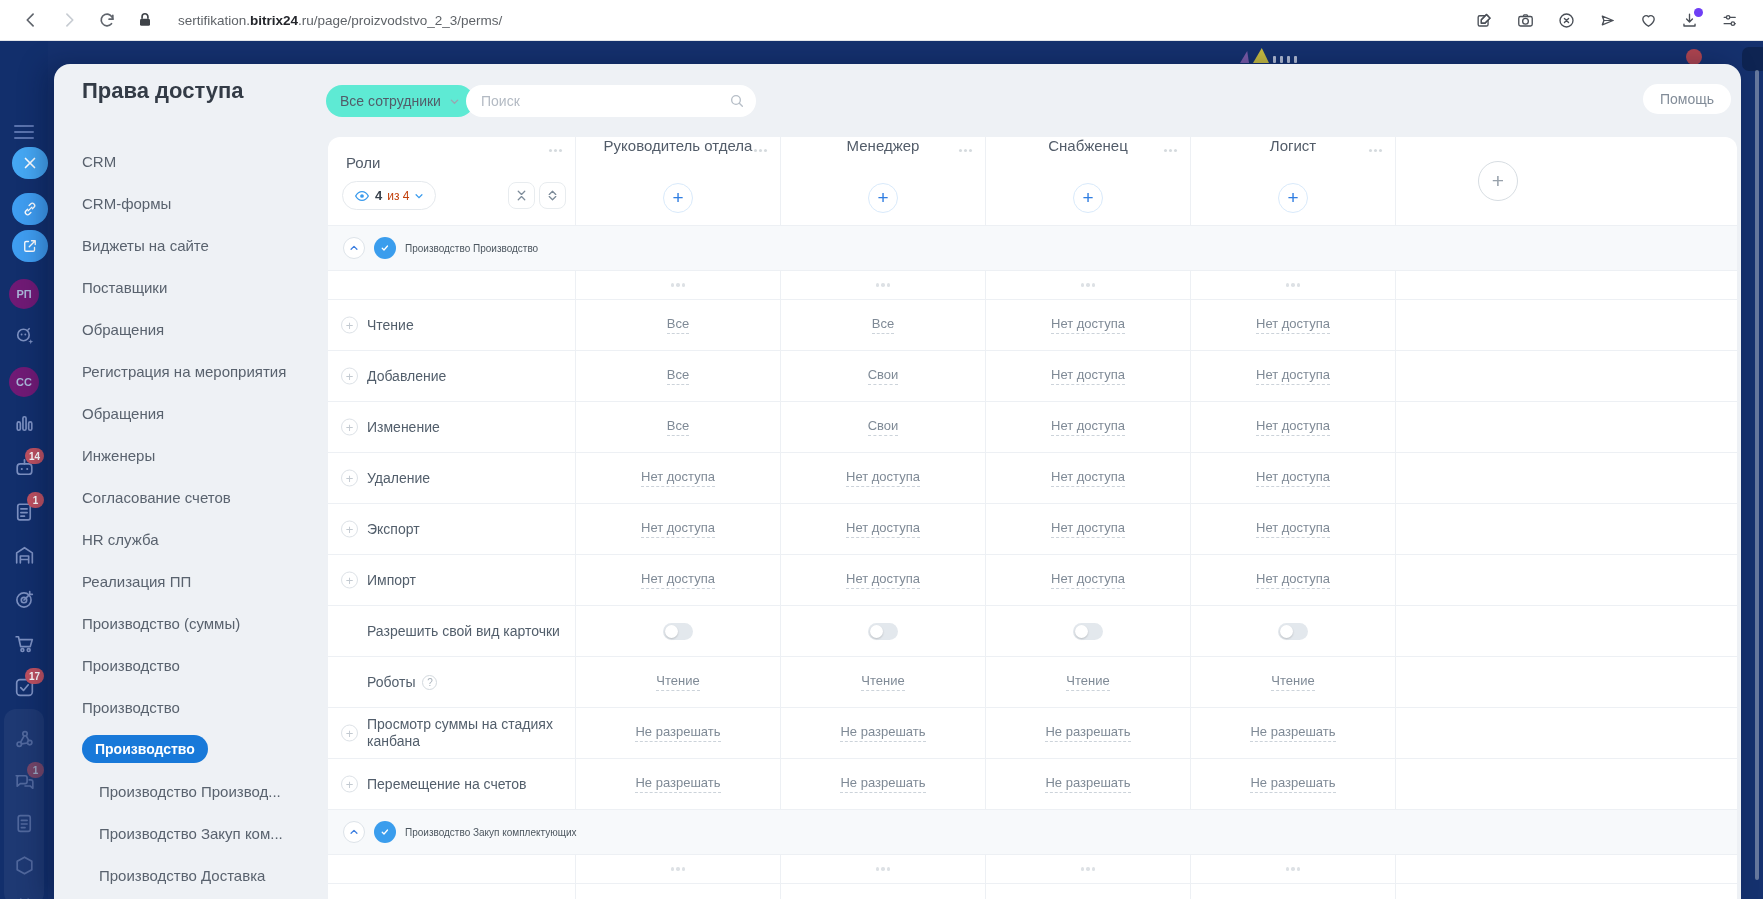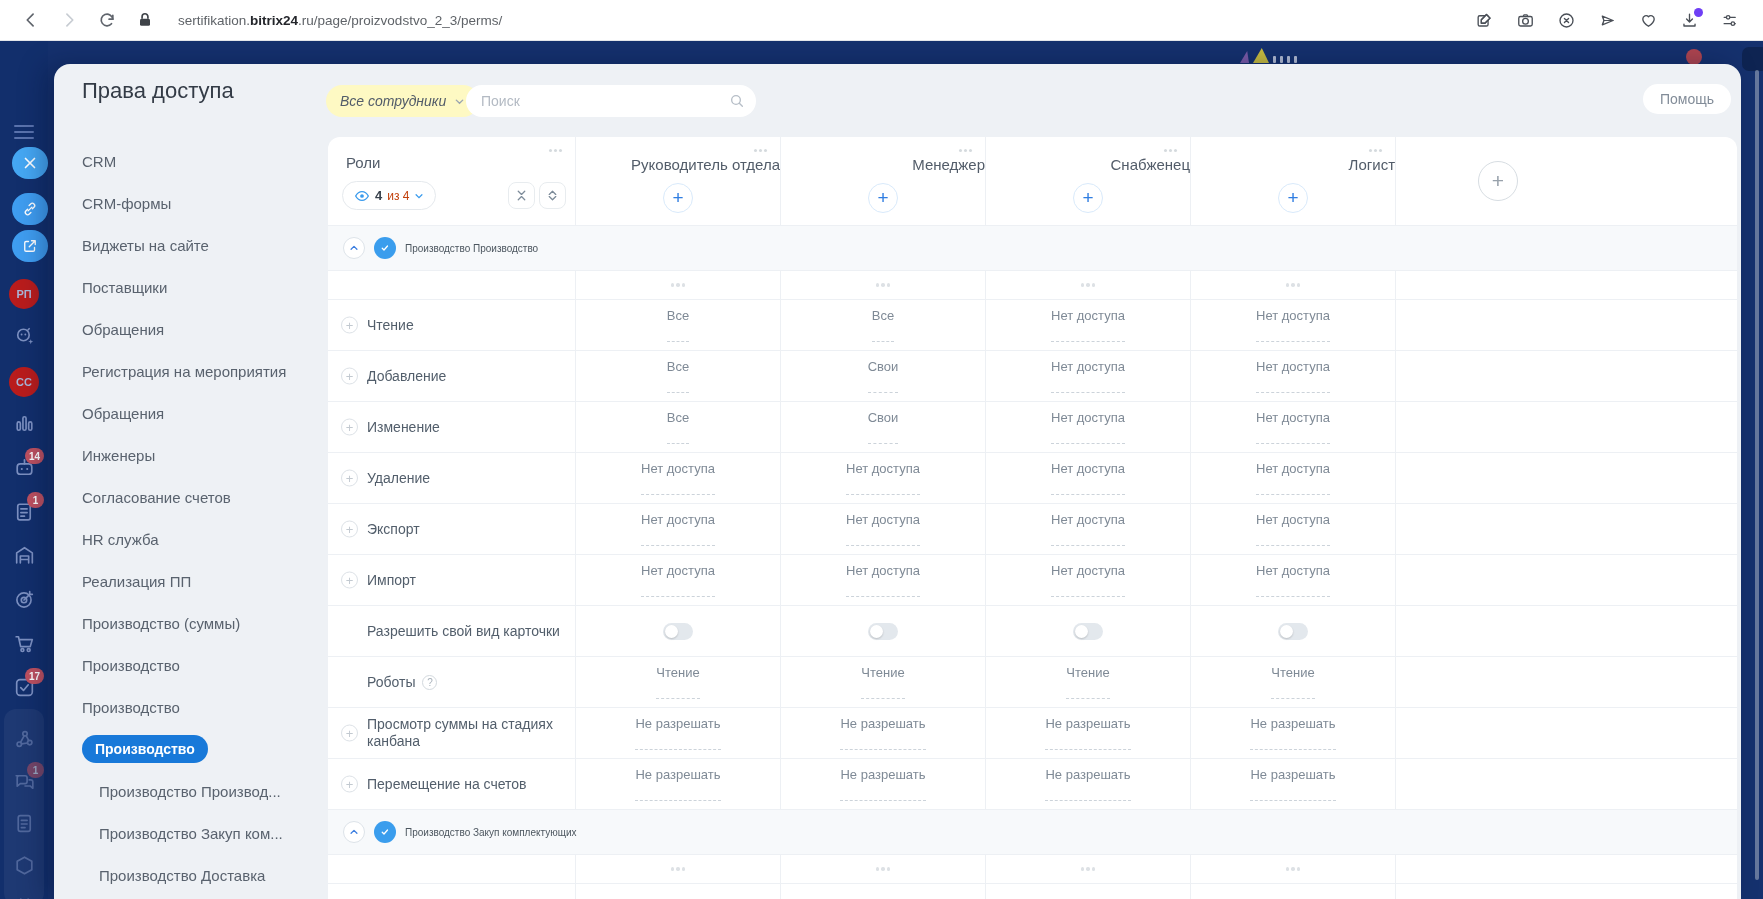--- a/index.html
+++ b/index.html
@@ -33,55 +33,55 @@
   .rail { position:absolute; top:41px; left:0; width:48px; bottom:0; background:#122f6c; z-index:30; }
   .rail-item { position:absolute; left:0; width:48px; display:flex; justify-content:center; color:#7c90c1; cursor:pointer; }
   .rail-item svg { width:25px; height:25px; }
   .rail-item.dim { opacity:.55; }
   .burger { width:20px; height:14px; display:flex; flex-direction:column; justify-content:space-between; }
   .burger i { display:block; height:2px; border-radius:1px; background:#5a73ad; }
   .pillbtn { position:absolute; left:12px; width:36px; height:32px; border-radius:16px; background:#3f9df0;
              display:flex; align-items:center; justify-content:center; color:#fff; cursor:pointer; z-index:40; }
   .pillbtn.big { background:#45a7f3; }
   .pillbtn svg { width:18px; height:18px; }
-  .avatar { width:30px; height:30px; border-radius:50%; background:#b91c1c; color:#a9b6d8; font-size:11px;
+  .avatar { width:30px; height:30px; border-radius:50%; background:#701a75; color:#a9b6d8; font-size:11px;
             font-weight:700; display:flex; align-items:center; justify-content:center; }
   .rbadge { position:absolute; top:-7px; right:4px; min-width:17px; height:16px; border-radius:9px; background:#bf5160;
             color:#fff; font-size:10px; font-weight:700; display:flex; align-items:center; justify-content:center; padding:0 4px; }
   .dimgroup { position:absolute; left:4px; top:668px; width:40px; height:196px; border-radius:12px; background:rgba(255,255,255,.05); }
 
   
   .panel { position:absolute; top:64px; left:54px; width:1687px; bottom:0; background:#eef1f5;
            border-radius:16px 16px 0 0; box-shadow:-10px 0 26px rgba(3,15,50,.35); overflow:hidden; z-index:35; }
-  .panel-title { position:absolute; left:28px; top:14px; font-size:22px; font-weight:400; color:#333b46; }
+  .panel-title { position:absolute; left:28px; top:14px; font-size:22px; font-weight:700; color:#333b46; }
   .menu { position:absolute; left:28px; top:76px; width:235px; }
   .mi { height:42px; display:flex; align-items:center; font-size:15px; color:#59626e; cursor:pointer; white-space:nowrap; }
   .mi.sub { padding-left:17px; }
   .mi.sel span { background:#1879d9; color:#fff; border-radius:16px; padding:6px 13px; font-size:14px; font-weight:700; }
 
-  .filter-pill { position:absolute; left:272px; top:21px; height:32px; background:#fef9c3; border-radius:17px;
-                 display:flex; align-items:center; gap:8px; padding:0 14px; font-size:14px; color:#525c69; cursor:pointer;font-style:italic; }
+  .filter-pill { position:absolute; left:272px; top:21px; height:32px; background:#5eead4; border-radius:17px;
+                 display:flex; align-items:center; gap:8px; padding:0 14px; font-size:14px; color:#525c69; cursor:pointer; }
   .filter-pill svg { width:11px; height:11px; color:#9aa5b1; }
   .search-wrap { position:absolute; left:412px; top:21px; width:290px; height:32px; }
   .search-wrap input { width:100%; height:100%; border:none; outline:none; border-radius:17px; background:#fff;
                        padding:0 36px 0 15px; font-size:14px; color:#333; font-family:inherit; }
   .search-wrap input::placeholder { color:#b3bac3; }
   .search-wrap .mag { position:absolute; right:11px; top:8px; width:16px; height:16px; color:#b6bec7; }
   .help-btn { position:absolute; right:10px; top:20px; height:30px; background:#fff; border:none; border-radius:16px;
               padding:0 17px; font-size:14px; color:#828c98; font-family:inherit; cursor:pointer; }
 
   
   .card { position:absolute; left:274px; top:73px; width:1409px; bottom:0; background:#fff;
           border-radius:12px 12px 0 0; overflow:hidden; }
   .hrow { display:flex; height:88px; }
   .hcell { position:relative; }
   .hcell.roles { width:247px; }
   .hcell.role { width:205px; border-left:1px solid #edf0f4; }
   .hcell.hfill { flex:1; border-left:1px solid #edf0f4; }
-  .htitle { text-align:right; margin-top:19px; font-size:15px; color:#525c69; }
+  .htitle { text-align:center; font-size:15px; color:#525c69; }
   .hdots { position:absolute; top:12px; right:13px; display:flex; gap:2px; cursor:pointer; }
   .hdots i { width:3px; height:3px; border-radius:50%; background:#d5dade; }
   .addrole { position:absolute; left:50%; top:46px; transform:translateX(-50%); width:30px; height:30px; border-radius:50%;
              border:1px solid #d9eafb; background:#fff; color:#2f7de1; font-size:19px; line-height:26px; cursor:pointer; }
   .roles-title { position:absolute; left:18px; top:17px; font-size:15px; color:#525c69; }
   .roles-pill { position:absolute; left:14px; top:44px; height:29px; border:1px solid #e5e9ed; border-radius:15px;
                 background:#fff; display:flex; align-items:center; gap:5px; padding:0 11px; cursor:pointer; }
   .roles-pill svg.eye { width:16px; height:16px; color:#3a9bed; }
   .roles-pill b { font-size:13px; color:#39424d; }
   .roles-pill .of { font-size:12px; color:#c2410c; }
@@ -112,21 +112,21 @@
 
   .trow { display:flex; border-top:1px solid #edf0f4; min-height:51px; }
   .cell.lbl { width:247px; position:relative; display:flex; align-items:center; padding:7px 8px 7px 39px;
               font-size:14px; color:#525e6b; line-height:17px; }
   .rowplus { position:absolute; left:13px; top:50%; transform:translateY(-50%); width:17px; height:17px;
              border:1px solid #dde2e7; border-radius:50%; color:#c2c9d0; font-size:13px; line-height:15px;
              text-align:center; cursor:pointer; }
   .q { margin-left:7px; width:15px; height:15px; border:1px solid #d3d9de; border-radius:50%; color:#a8b1ba;
        font-size:10px; display:inline-flex; align-items:center; justify-content:center; flex:0 0 auto; cursor:pointer; }
   .cell.val { width:205px; border-left:1px solid #edf0f4; display:flex; align-items:center; justify-content:center; }
-  .vlink { font-size:13px; color:#7f8a96; border-bottom:1px dashed #ccd3da; padding-bottom:18px; cursor:pointer; white-space:nowrap; }
+  .vlink { font-size:13px; color:#7f8a96; border-bottom:1px dashed #ccd3da; padding-bottom:2px; cursor:pointer; white-space:nowrap; }
   .toggle { width:30px; height:17px; border-radius:9px; background:#e3e8ed; position:relative; cursor:pointer; }
   .toggle i { position:absolute; left:2px; top:2px; width:13px; height:13px; border-radius:50%; background:#fff;
               box-shadow:0 1px 2px rgba(0,0,0,.18); }
   .cell.fillc { flex:1; border-left:1px solid #edf0f4; }
 </style>
 </head>
 <body>
 
 <div class="browser">
   <span class="bicon"><svg viewBox="0 0 24 24" fill="none" stroke="currentColor" stroke-width="2" stroke-linecap="round" stroke-linejoin="round">

